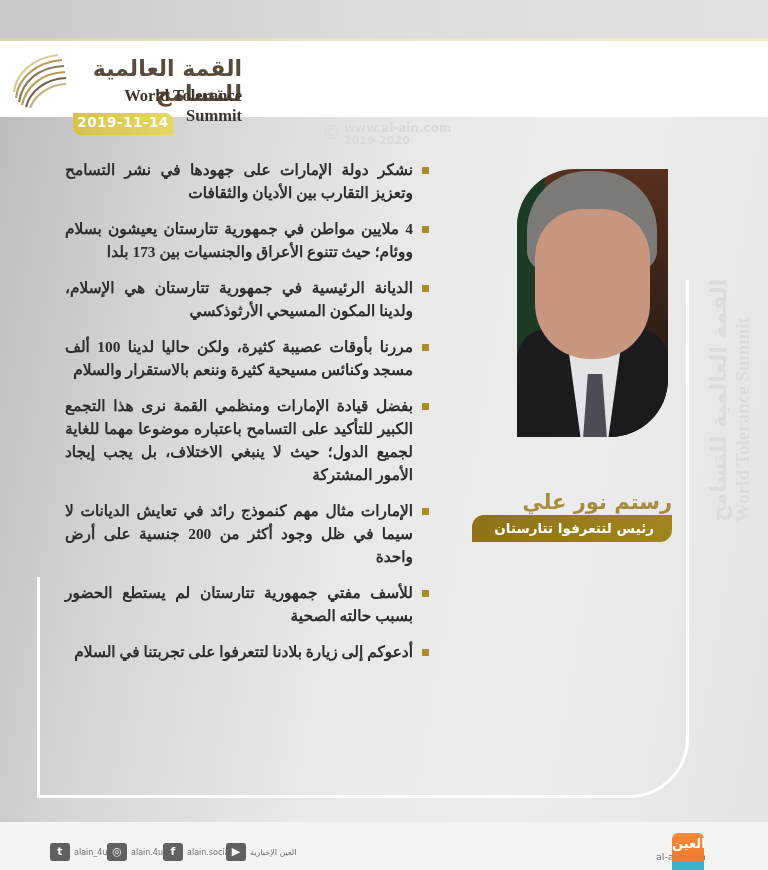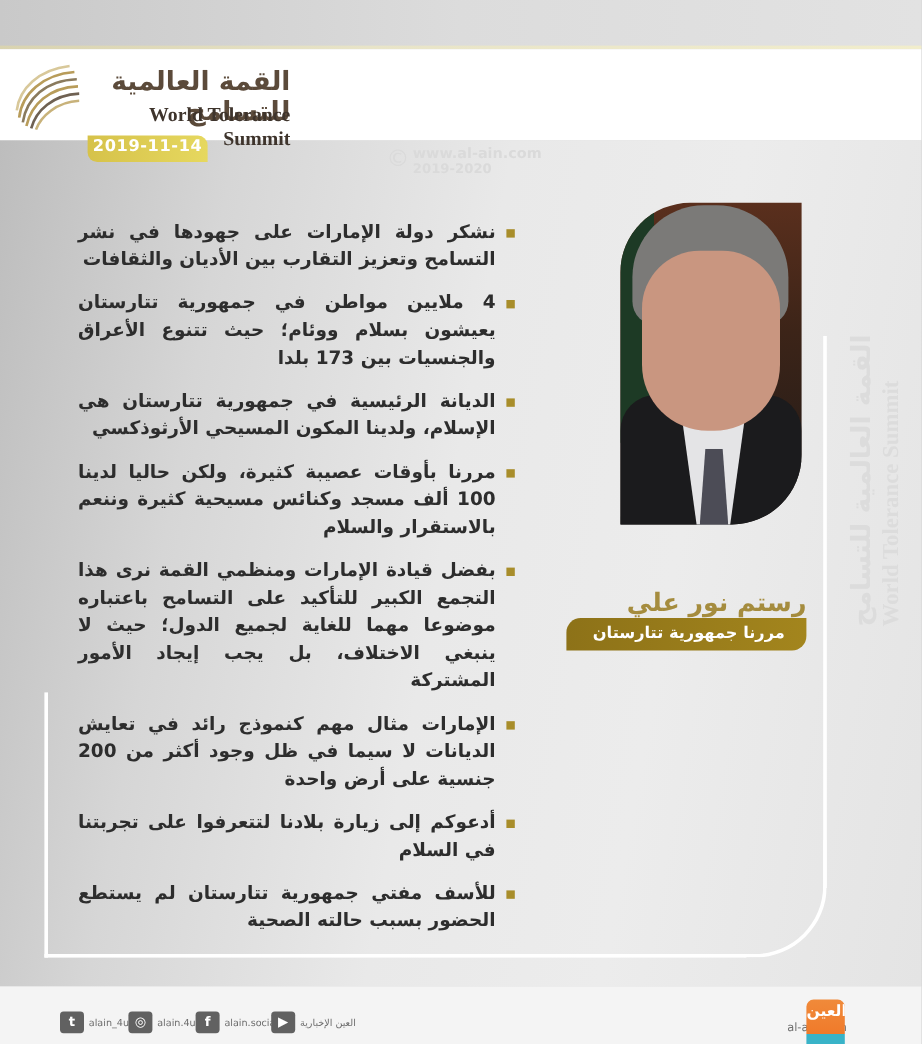--- a/index.html
+++ b/index.html
@@ -86,22 +86,23 @@
   }
   .vertical-watermark span {
     position: absolute; white-space: nowrap;
     transform-origin: 0 0; transform: rotate(-90deg);
   }
   .vw-ar { left: 6px; top: 222px; font-size: 22px; font-weight: bold; direction: rtl; }
   .vw-en { left: 32px; top: 222px; font-family: "Liberation Serif", serif; font-size: 19px; font-weight: bold; }
 
   
   .bullets {
-    position: absolute; left: 65px; top: 182px; width: 366px;
+    position: absolute; left: 65px; top: 158px; width: 366px;
     direction: rtl;
+    font-family: Liberation Serif, serif;
   }
   .bullet {
     position: relative; padding-right: 18px; margin-bottom: 13px;
     font-size: 15.4px; font-weight: bold; color: #2d2d2d;
     line-height: 23px; text-align: justify; text-align-last: right;
   }
   .bullet .sq {
     position: absolute; right: 2px; top: 9px; width: 7px; height: 7px;
     background: #a88d2a;
   }
@@ -186,35 +187,35 @@
   <span class="vw-en">World Tolerance Summit</span>
 </div>
 
 <div class="bullets">
   <div class="bullet"><span class="sq"></span><span>نشكر دولة الإمارات على جهودها في نشر التسامح وتعزيز التقارب بين الأديان والثقافات</span></div>
   <div class="bullet"><span class="sq"></span><span>4 ملايين مواطن في جمهورية تتارستان يعيشون بسلام ووئام؛ حيث تتنوع الأعراق والجنسيات بين 173 بلدا</span></div>
   <div class="bullet"><span class="sq"></span><span>الديانة الرئيسية في جمهورية تتارستان هي الإسلام، ولدينا المكون المسيحي الأرثوذكسي</span></div>
   <div class="bullet"><span class="sq"></span><span>مررنا بأوقات عصيبة كثيرة، ولكن حاليا لدينا 100 ألف مسجد وكنائس مسيحية كثيرة وننعم بالاستقرار والسلام</span></div>
   <div class="bullet"><span class="sq"></span><span>بفضل قيادة الإمارات ومنظمي القمة نرى هذا التجمع الكبير للتأكيد على التسامح باعتباره موضوعا مهما للغاية لجميع الدول؛ حيث لا ينبغي الاختلاف، بل يجب إيجاد الأمور المشتركة</span></div>
   <div class="bullet"><span class="sq"></span><span>الإمارات مثال مهم كنموذج رائد في تعايش الديانات لا سيما في ظل وجود أكثر من 200 جنسية على أرض واحدة</span></div>
+  <div class="bullet"><span class="sq"></span><span>للأسف مفتي جمهورية تتارستان لم يستطع الحضور بسبب حالته الصحية</span></div>
   <div class="bullet"><span class="sq"></span><span>أدعوكم إلى زيارة بلادنا لتتعرفوا على تجربتنا في السلام</span></div>
-  <div class="bullet"><span class="sq"></span><span>للأسف مفتي جمهورية تتارستان لم يستطع الحضور بسبب حالته الصحية</span></div>
 </div>
 
 <div class="portrait">
   <div class="flag"></div>
   <div class="suit"></div>
   <div class="shirt"></div>
   <div class="tie"></div>
   <div class="hair"></div>
   <div class="face"></div>
 </div>
 
 <div class="person-name">رستم نور علي مينيخالوف</div>
-<div class="person-title">مررنا جمهورية تتارستان</div>
+<div class="person-title">رئيس لتتعرفوا تتارستان</div>
 
 <div class="footer"></div>
 <div class="social" style="left:50px;">
   <span class="ico">t</span>
   <span class="lbl">alain_4u</span>
 </div>
 <div class="social" style="left:107px;">
   <span class="ico">◎</span>
   <span class="lbl">alain.4u</span>
 </div>

